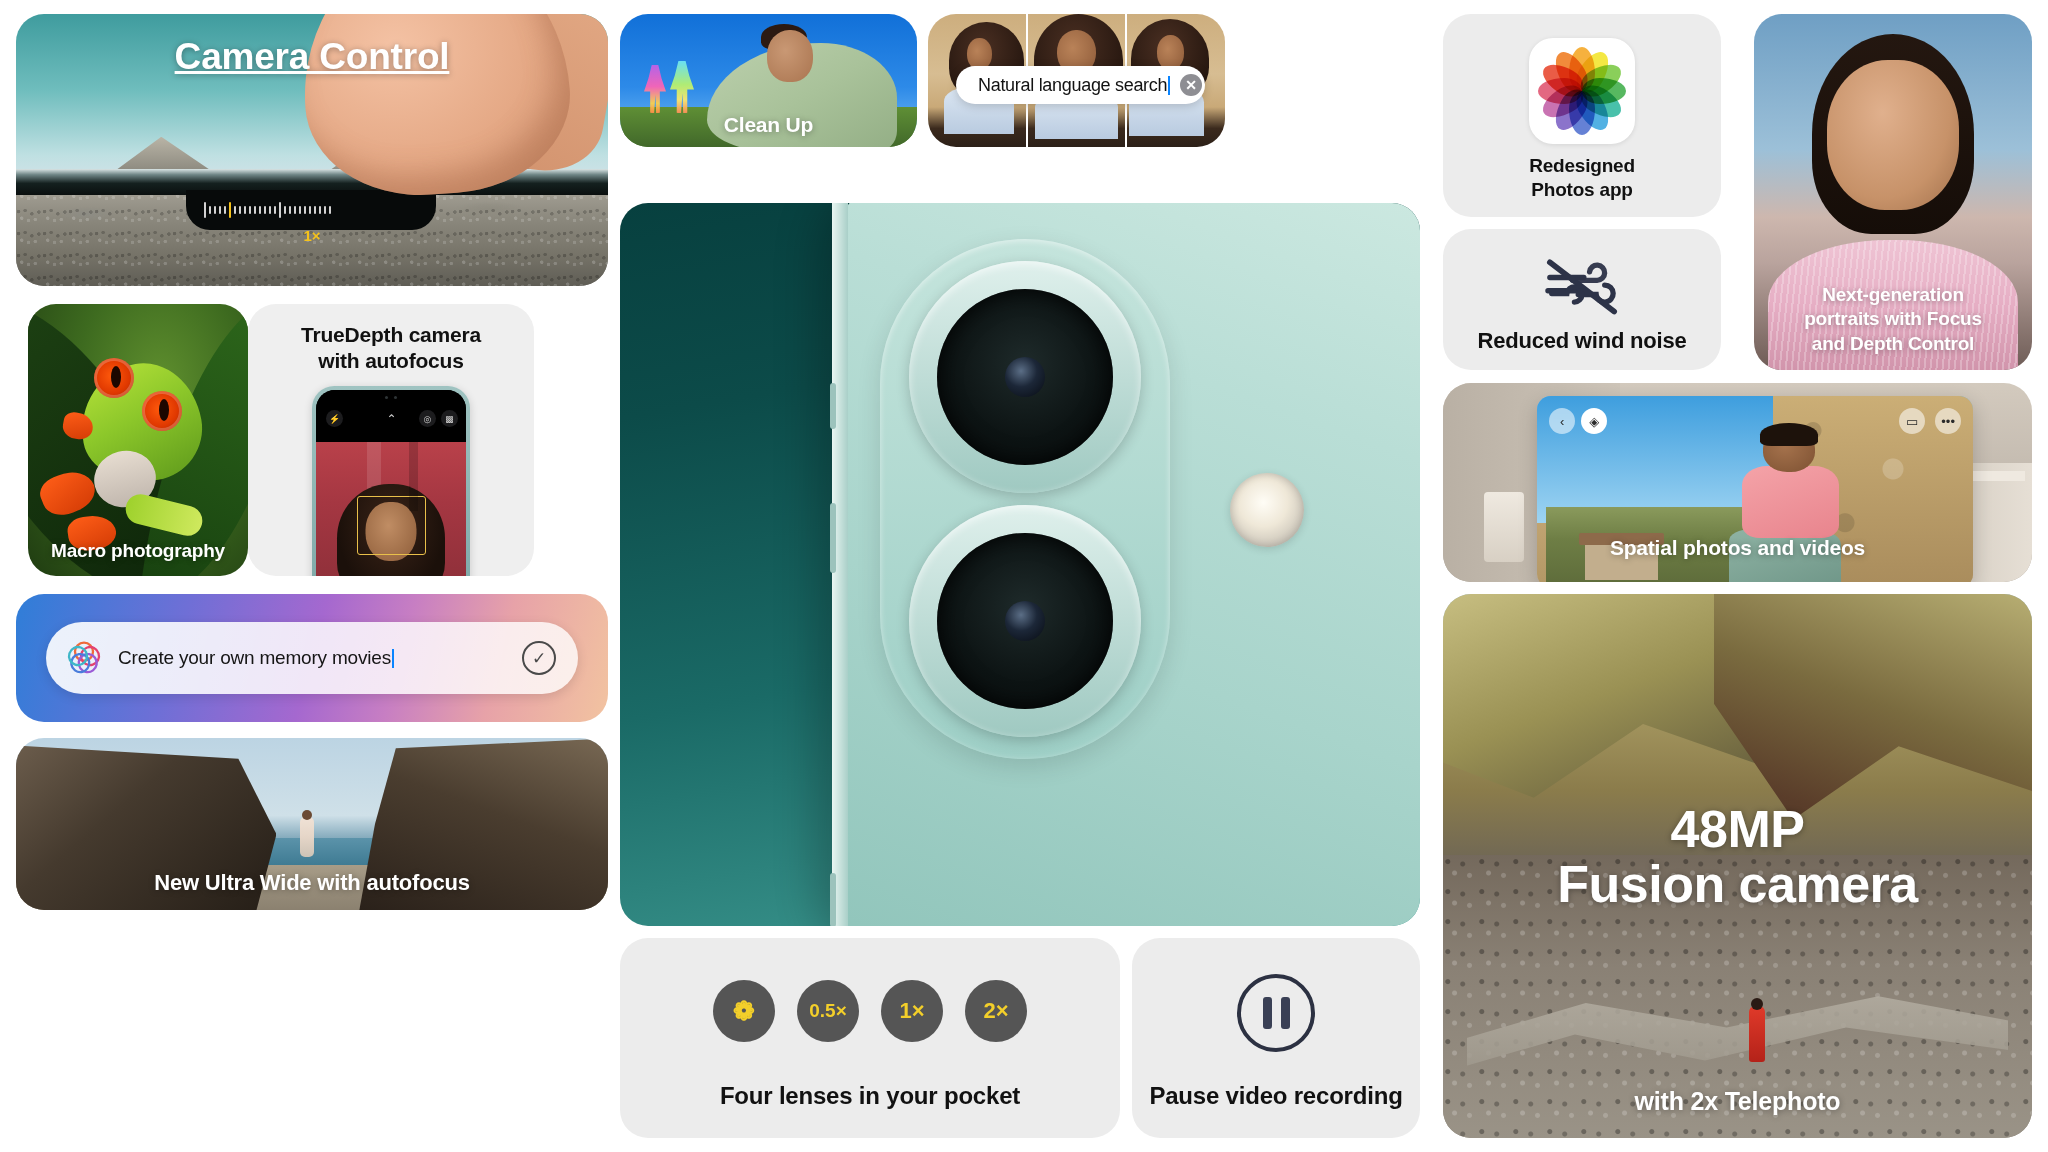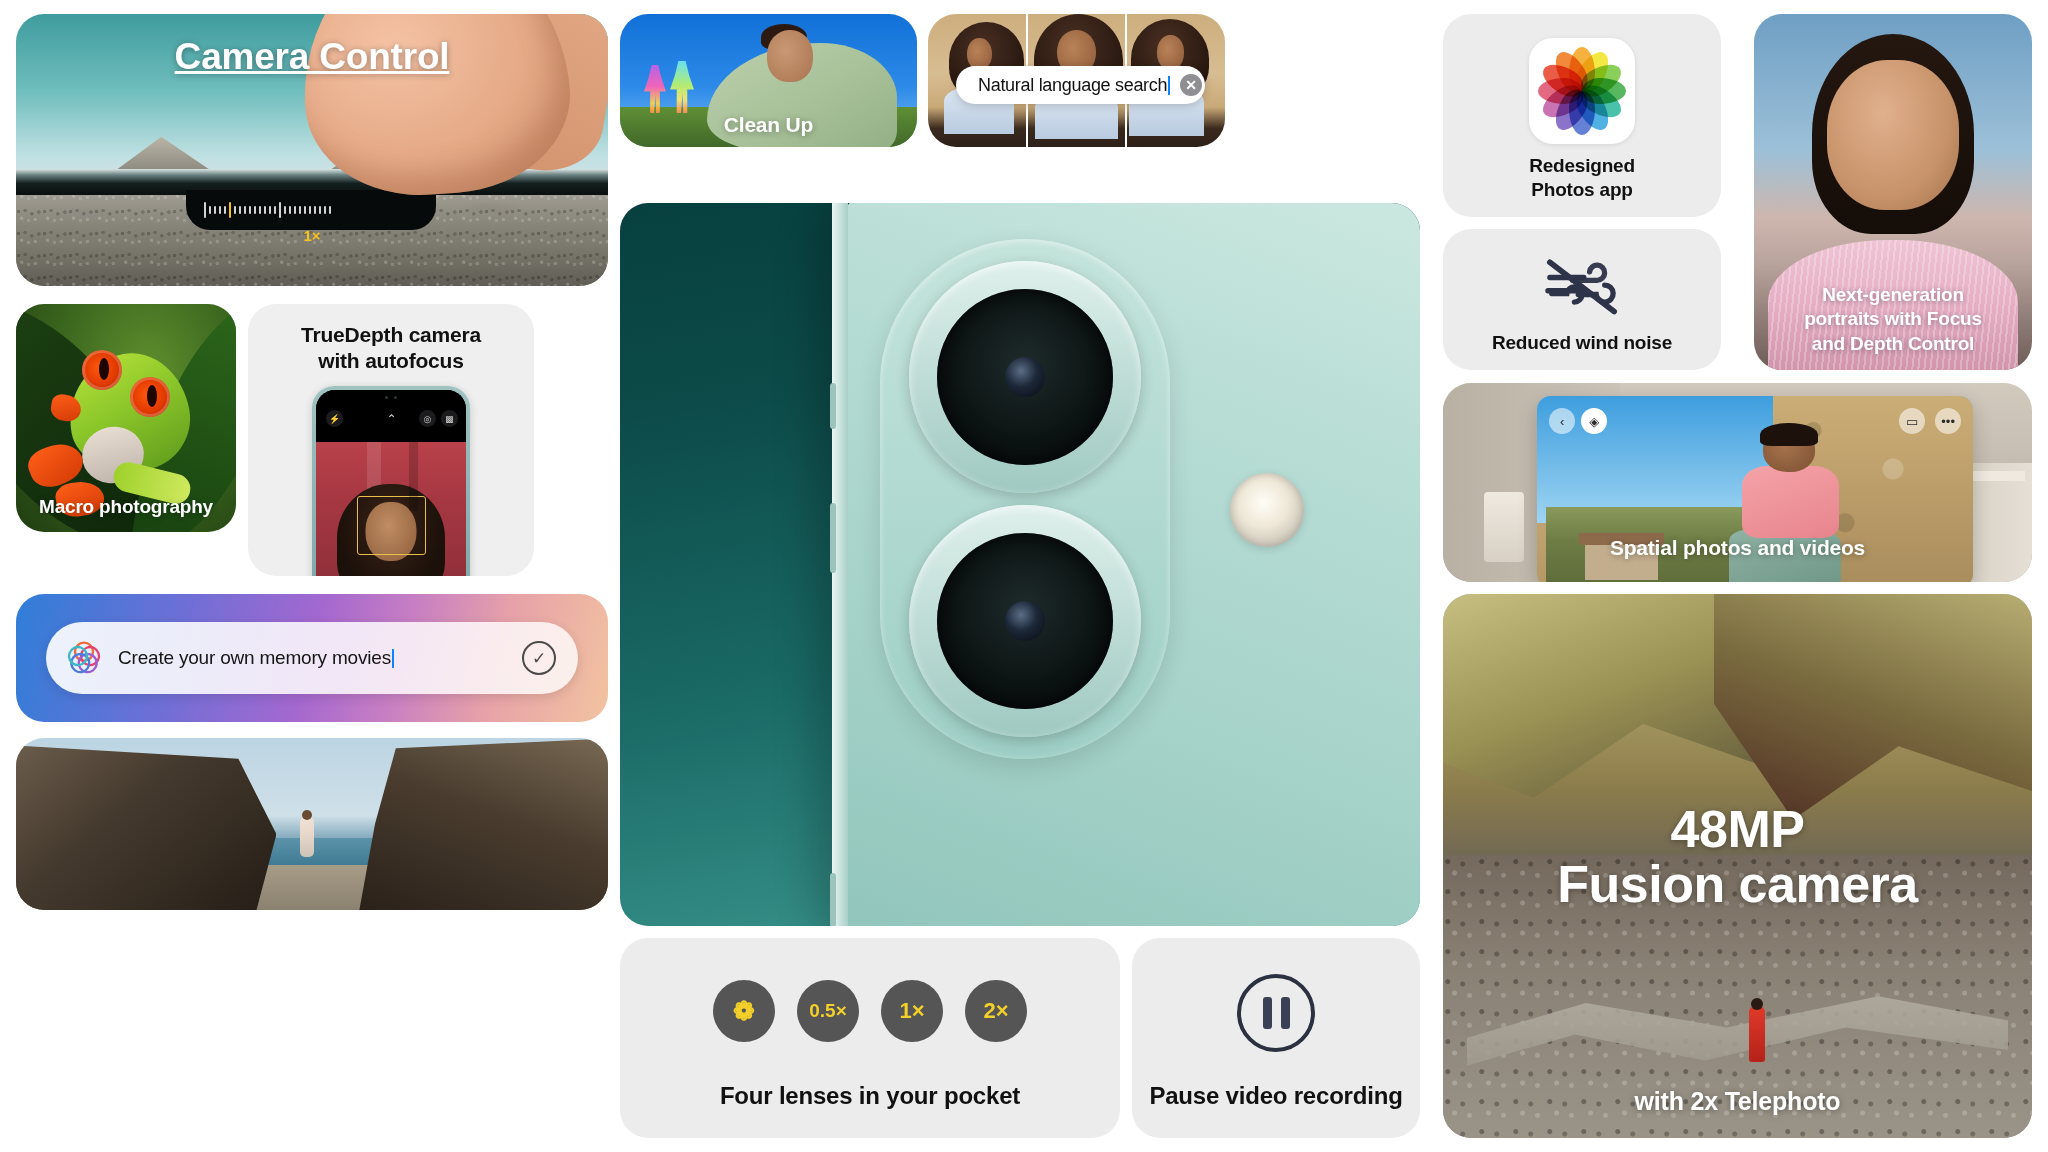--- a/index.html
+++ b/index.html
@@ -160,21 +160,21 @@
   .petals { position:relative; width: 86px; height: 86px; }
   .petals i {
     position:absolute; left:50%; top:50%; width: 26px; height: 44px;
     margin-left:-13px; margin-top:-44px; border-radius: 50% 50% 50% 50%/ 60% 60% 40% 40%;
     transform-origin: 50% 100%; mix-blend-mode: multiply; opacity:.88;
   }
   #ph-label { top: 140px; font-size: 19px; line-height: 1.25; }
 
   
   #t-wind { left: 1443px; top: 229px; width: 278px; height: 141px; }
-  #wind-label { bottom: 16px; font-size: 19px; }
+  #wind-label { bottom: 16px; font-size: 22px; }
 
   
   #t-portrait { left: 1754px; top: 14px; width: 278px; height: 356px; padding-left: 27px; }
   .pt-bg { position:absolute; inset:0;
     background: linear-gradient(180deg,#6f9fc4 0%, #9cc0d8 38%, #cdb7ae 57%, #b9a39d 70%, #6d5b55 100%); }
   .pt-hair {
     position:absolute; left: 50%; transform: translateX(-50%); top: 20px;
     width: 162px; height: 200px; border-radius: 52% 52% 38% 38%;
     background: linear-gradient(180deg,#241710 0%, #150d08 100%); z-index: 1;
   }
@@ -255,21 +255,21 @@
     background: linear-gradient(180deg,#b6b0a4,#9e988c);
     clip-path: polygon(0 60%, 22% 20%, 48% 48%, 76% 12%, 100% 40%, 100% 74%, 70% 48%, 44% 86%, 20% 56%, 0 92%);
     opacity:.85;}
   .fu-person { position:absolute; left: 52%; bottom: 14%; width: 16px; height: 56px;
     background: linear-gradient(180deg,#e03a2a,#b42219); border-radius: 6px 6px 3px 3px;}
   .fu-person:before{content:"";position:absolute;left:2px;top:-8px;width:12px;height:12px;border-radius:50%;background:#2a1a14;}
   #fu-title { top: 208px; font-size: 52px; line-height: 1.06; letter-spacing:-.5px;}
   #fu-sub { bottom: 22px; font-size: 25px; font-weight: 700;}
 
   
-  #t-macro { left: 16px; top: 304px; width: 220px; height: 228px; }
+  #t-macro { left: 28px; top: 304px; width: 220px; height: 272px; }
   .mc-bg{position:absolute;inset:0;
     background: radial-gradient(ellipse at 60% 30%, #5f8f2e 0%, #3d6a1f 45%, #1f3c11 100%);}
   .mc-leafA{position:absolute;left:-30%;top:-10%;width:95%;height:125%;
     background:linear-gradient(150deg,#1f4514,#0d2409);border-radius:0 100% 0 100%;transform:rotate(-8deg);}
   .mc-leafB{position:absolute;right:-18%;top:-8%;width:60%;height:120%;
     background:linear-gradient(200deg,#2f6a1c,#17400f);border-radius:100% 0 100% 0;transform:rotate(6deg);}
   .mc-frog{position:absolute;left:24%;top:22%;width:120px;height:118px;
     background:linear-gradient(160deg,#b8e33a 0%, #8cc72a 45%, #5f9a1c 100%);
     border-radius:54% 46% 44% 56% / 58% 56% 44% 42%;transform:rotate(-10deg);}
   .mc-eye{position:absolute;width:40px;height:40px;border-radius:50%;
@@ -636,20 +636,21 @@
     </div>
   </div>
 
   <div class="tile" id="t-uwide">
     <div class="uw-sky"></div>
     <div class="uw-sea"></div>
     <div class="uw-ground"></div>
     <div class="uw-rockL"></div>
     <div class="uw-rockR"></div>
     <div class="uw-person"></div>
+    <div class="cap" id="uw-label">New Ultra Wide with autofocus</div>
   </div>
 
   <div class="tile" id="t-hero">
     <div class="hr-bg"></div>
     <div class="hr-body">
       <div class="hr-rail"></div>
       <div class="hr-btn b1"></div>
       <div class="hr-btn b2"></div>
       <div class="hr-btn b3"></div>
       <div class="hr-flash"></div>

